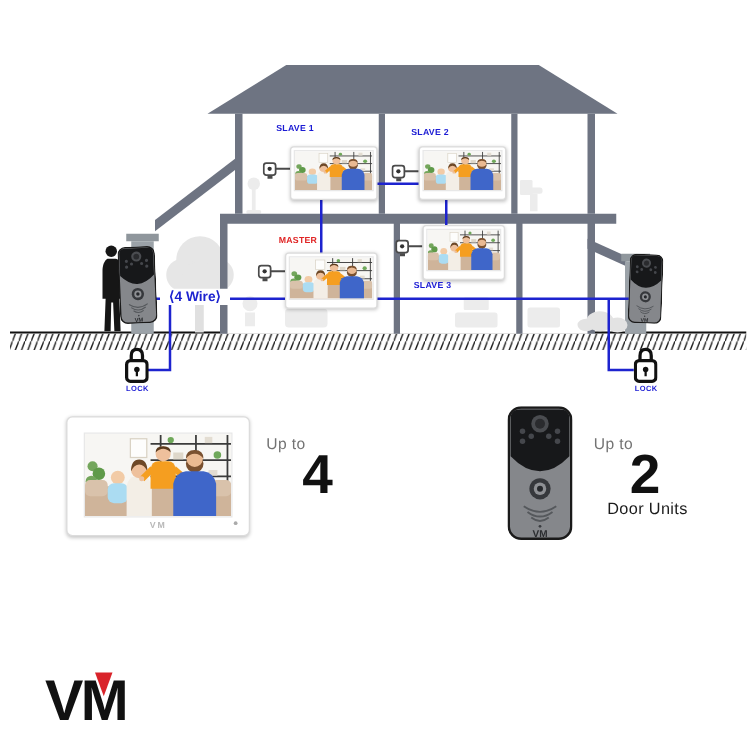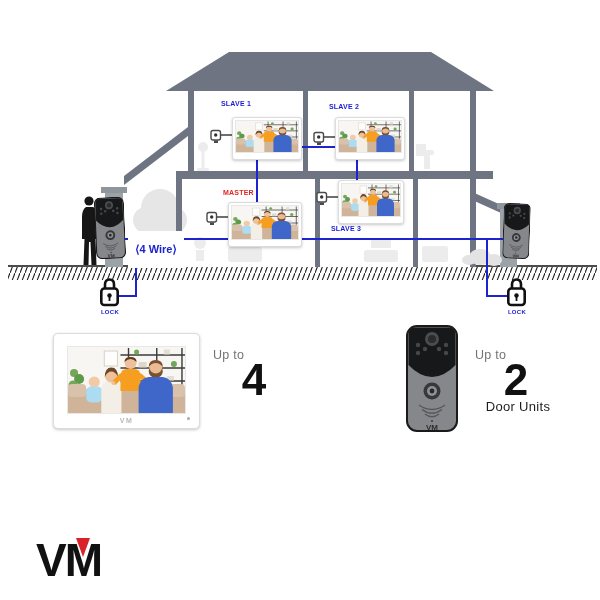--- a/index.html
+++ b/index.html
@@ -8,21 +8,21 @@
   .abs{position:absolute;}
   svg{display:block;}
   
   .monitor{position:absolute;background:#fff;border:1px solid #dcdcdc;border-radius:3px;
            box-shadow:0 1px 3px rgba(0,0,0,.22);}
   .scr{position:absolute;outline:1px solid #e8e8e8;}
   
   .unit-lbl{position:absolute;font-size:7px;font-weight:bold;color:#1b1bd4;letter-spacing:.2px;white-space:nowrap;}
   .unit-lbl.red{color:#e02525;}
   .wire-lbl{position:absolute;font-size:11px;font-weight:bold;color:#1d23cf;background:#fff;
-            padding:12px 1px;white-space:nowrap;text-align:center;}
+            padding:0 1px;white-space:nowrap;text-align:center;}
   .lock-lbl{position:absolute;font-size:6px;font-weight:bold;color:#1b1bd4;width:40px;text-align:center;letter-spacing:.3px;}
   .upto{position:absolute;font-size:12.5px;color:#737373;letter-spacing:.3px;}
   .bignum{position:absolute;font-size:44px;font-weight:bold;color:#111;width:36px;text-align:center;line-height:1;}
   .pname{position:absolute;font-size:13px;color:#1c1c1c;width:100px;text-align:center;letter-spacing:.3px;}
   .bezel-logo{position:absolute;left:0;right:0;bottom:4px;text-align:center;font-size:7px;
               color:#b9b9b9;letter-spacing:1.5px;font-weight:bold;}
   .bezel-dot{position:absolute;right:9px;bottom:8px;width:3px;height:3px;border-radius:50%;background:#aaa;}
   .brand{position:absolute;left:36px;top:537px;}
   .brand-text{font-size:46px;font-weight:bold;color:#111;letter-spacing:-2px;line-height:1;}
   .brand-tri{position:absolute;left:40px;top:1px;width:0;height:0;

